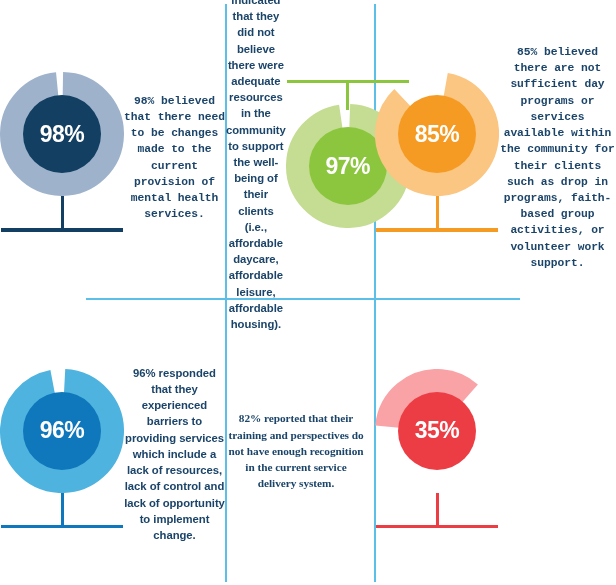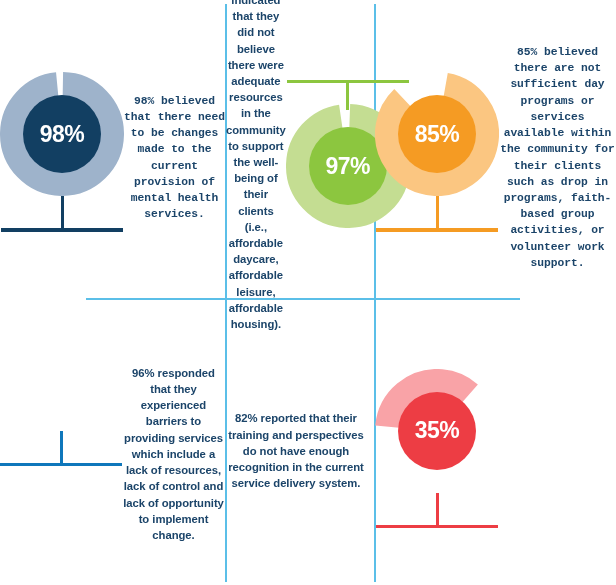--- a/index.html
+++ b/index.html
@@ -93,21 +93,21 @@
     font-family: "Liberation Sans", sans-serif;
     letter-spacing: -0.05px;
   }
   .caption-top { color: #1b4469; }
 
   
   #caption-tl { width: 150px; }
   #caption-tm { width: 140px; }
   #caption-tr { width: 152px; }
   #caption-bl { width: 152px; }
-  #caption-bm { width: 140px; }
+  #caption-bm { width: 140px; font-family: Liberation Serif, serif; }
   #caption-br { width: 150px; }
 </style>
 </head>
 <body>
 
 <div class="infographic">
 
   <div class="divider-v" id="divider-v-left"></div>
   <div class="divider-v" id="divider-v-right"></div>
   <div class="divider-h" id="divider-h-mid"></div>
@@ -158,20 +158,27 @@
       <div class="connector-down">
         <div class="stem" style="height:32px;background:#f59b23;"></div>
         <div class="bar" style="width:122px;background:#f59b23;"></div>
       </div>
     </div>
     <div class="caption" id="caption-tr" style="margin-top:11px;font-family:Liberation Mono, monospace;">85% believed there are not sufficient day programs or services available within the community for their clients such as drop in programs, faith-based group activities, or volunteer work support.</div>
   </div>
 
   <div class="cell" id="cell-bl" style="padding-top:13px;">
     <div class="donut-block">
+      <div class="donut">
+        <svg viewBox="0 0 124 124">
+          <circle cx="62" cy="62" r="50" fill="none" stroke="#4eb3df" stroke-width="24" stroke-dasharray="301.6 12.6" stroke-dashoffset="0" transform="rotate(-87 62 62)"></circle>
+          <circle cx="62" cy="62" r="39" fill="#0f77bb"></circle>
+        </svg>
+        <div class="donut-label">96%</div>
+      </div>
       <div class="connector-down">
         <div class="stem" style="height:32px;background:#0f77bb;"></div>
         <div class="bar" style="width:122px;background:#0f77bb;"></div>
       </div>
     </div>
     <div class="caption" id="caption-bl" style="margin-top:11px;">96% responded that they experienced barriers to providing services which include a lack of resources, lack of control and lack of opportunity to implement change.</div>
   </div>
 
   <div class="cell" id="cell-bm" style="padding-top:18px;">
     <div class="caption caption-top" id="caption-bm">82% reported that their training and perspectives do not have enough recognition in the current service delivery system.</div>

